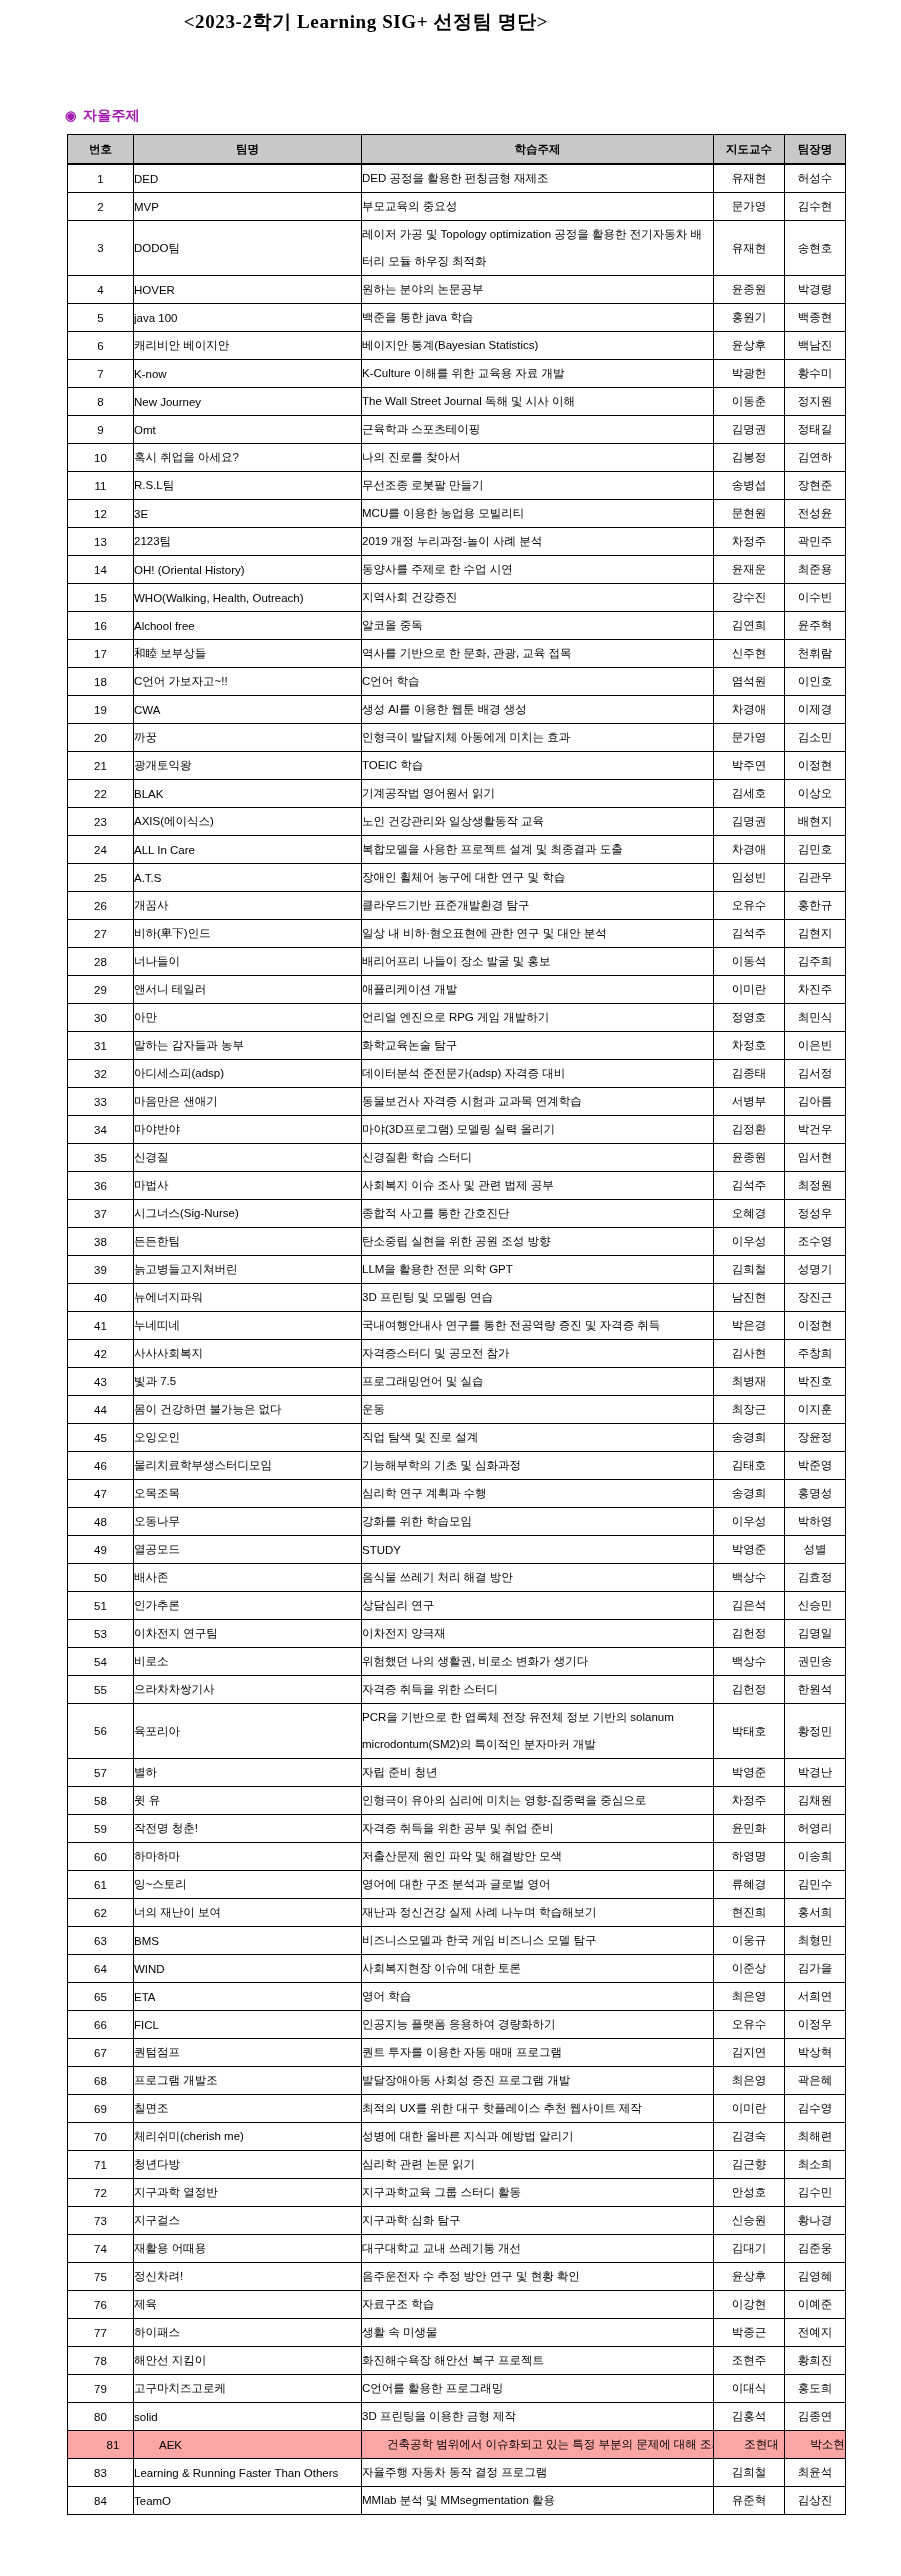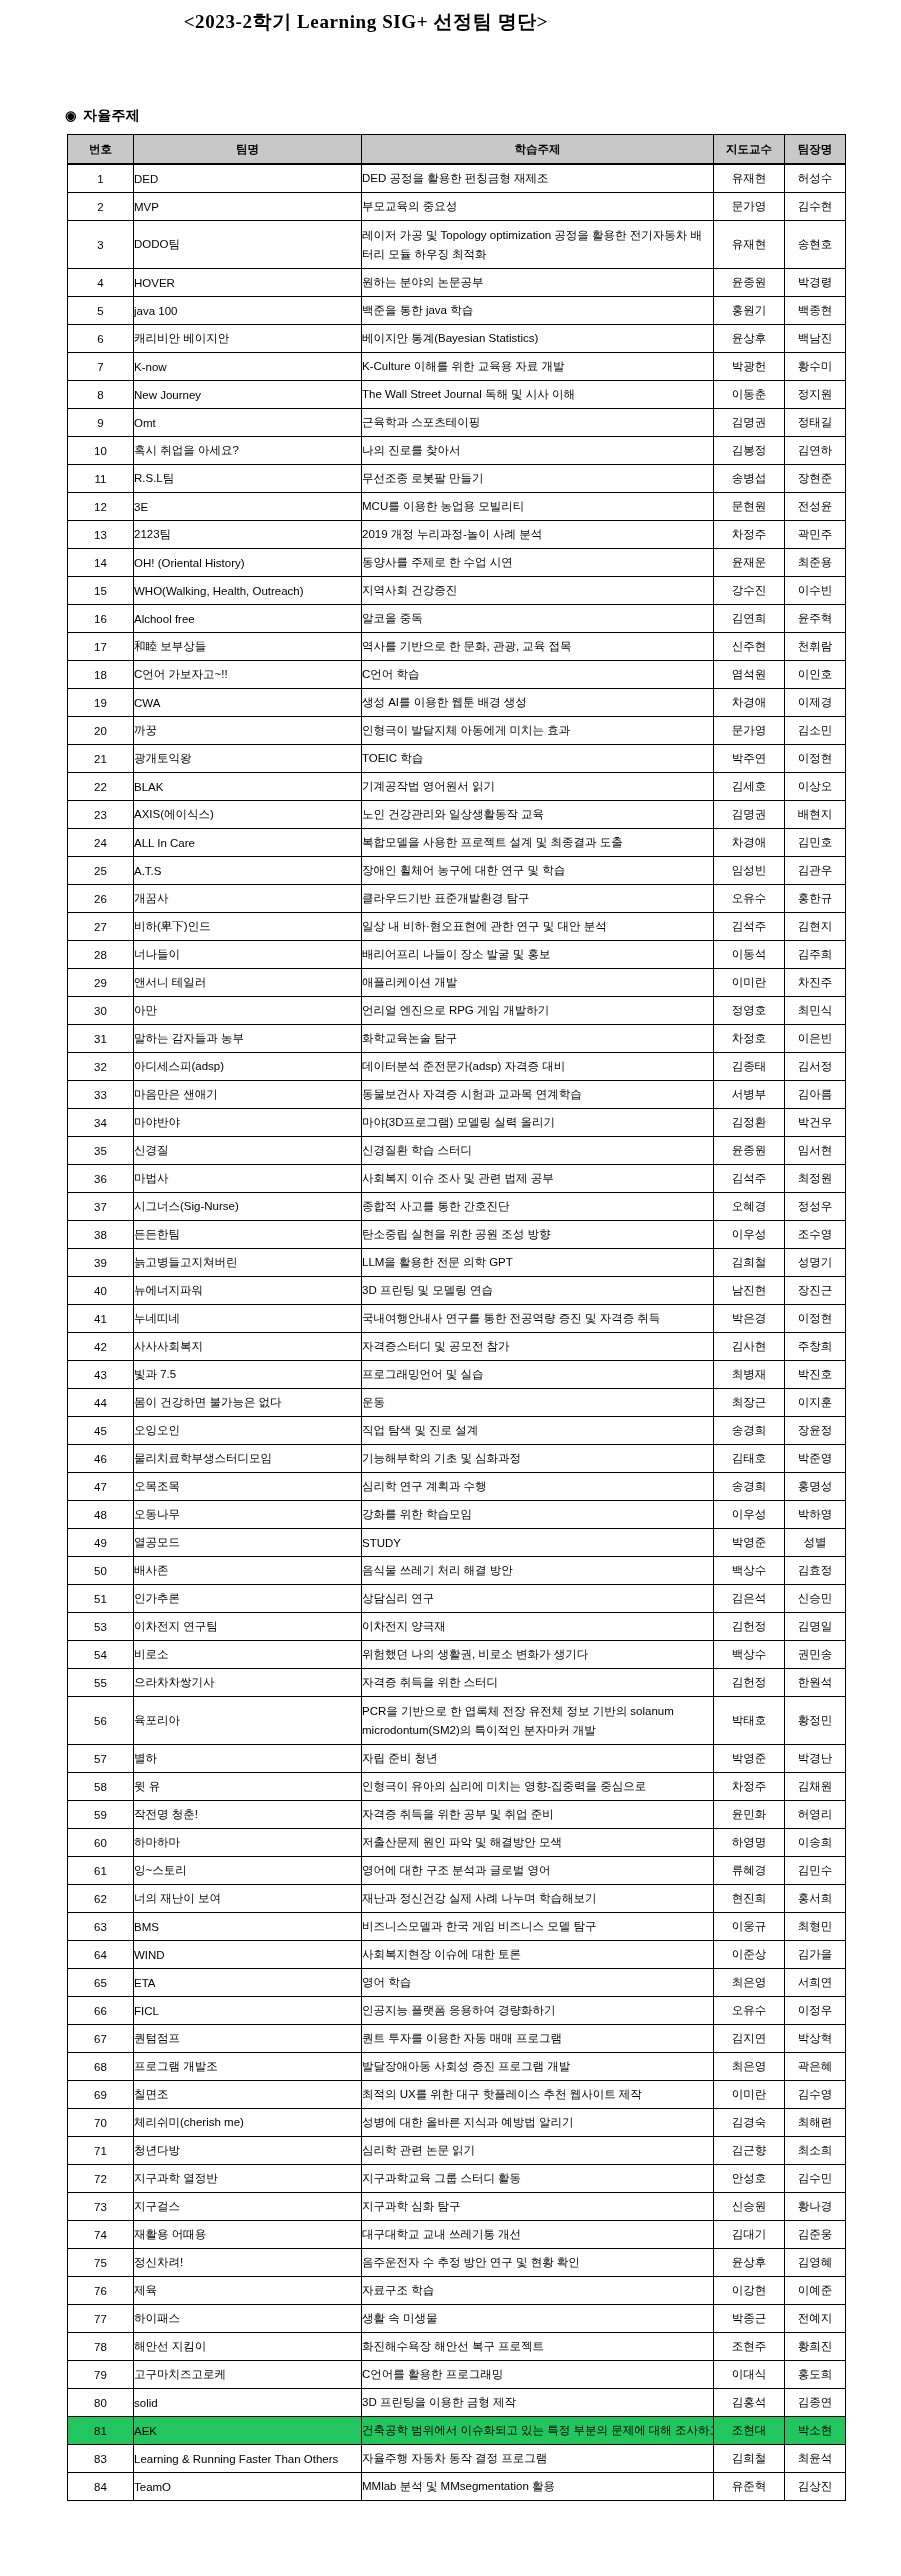--- a/index.html
+++ b/index.html
@@ -28,21 +28,21 @@
     letter-spacing: 0.6px;
     color: #000000;
     white-space: pre;
   }
   .section-label {
     position: absolute;
     top: 107px;
     left: 65px;
     font-weight: bold;
     font-size: 14px;
-    color: #000000;
+    color: #a21caf;
     letter-spacing: 0.3px;
   }
   .section-label .bullet {
     font-size: 13.3px;
     margin-right: 6px;
   }
   table.roster {
     position: absolute;
     top: 134px;
     left: 67px;
@@ -74,23 +74,23 @@
   td.col2 { width: 351px; text-align: left; padding-left: 7.3px; padding-right: 4.8px; white-space: nowrap; }
   td.col3 { width: 70px; text-align: center; }
   td.col4 { width: 60px;  text-align: center; }
   th.col0 { width: 65px; }
   th.col1 { width: 227px; }
   th.col2 { width: 351px; }
   th.col3 { width: 70px; }
   th.col4 { width: 60px; }
   tr.tall td.col2 {
     white-space: normal;
-    line-height: 19px;
-  }
-  tr.highlight td { background: #22c55e; }
+    line-height: 27px;
+  }
+  tr.highlight td { background: #fca5a5; padding-left: 25px; }
 </style>
 </head>
 <body>
 
 <div class="page">
   <div class="doc-title">&lt;2023-2학기 Learning SIG+ 선정팀 명단&gt;</div>
   <div class="section-label">
     <span class="bullet">◉</span><span>자율주제</span>
   </div>
   <table class="roster">

